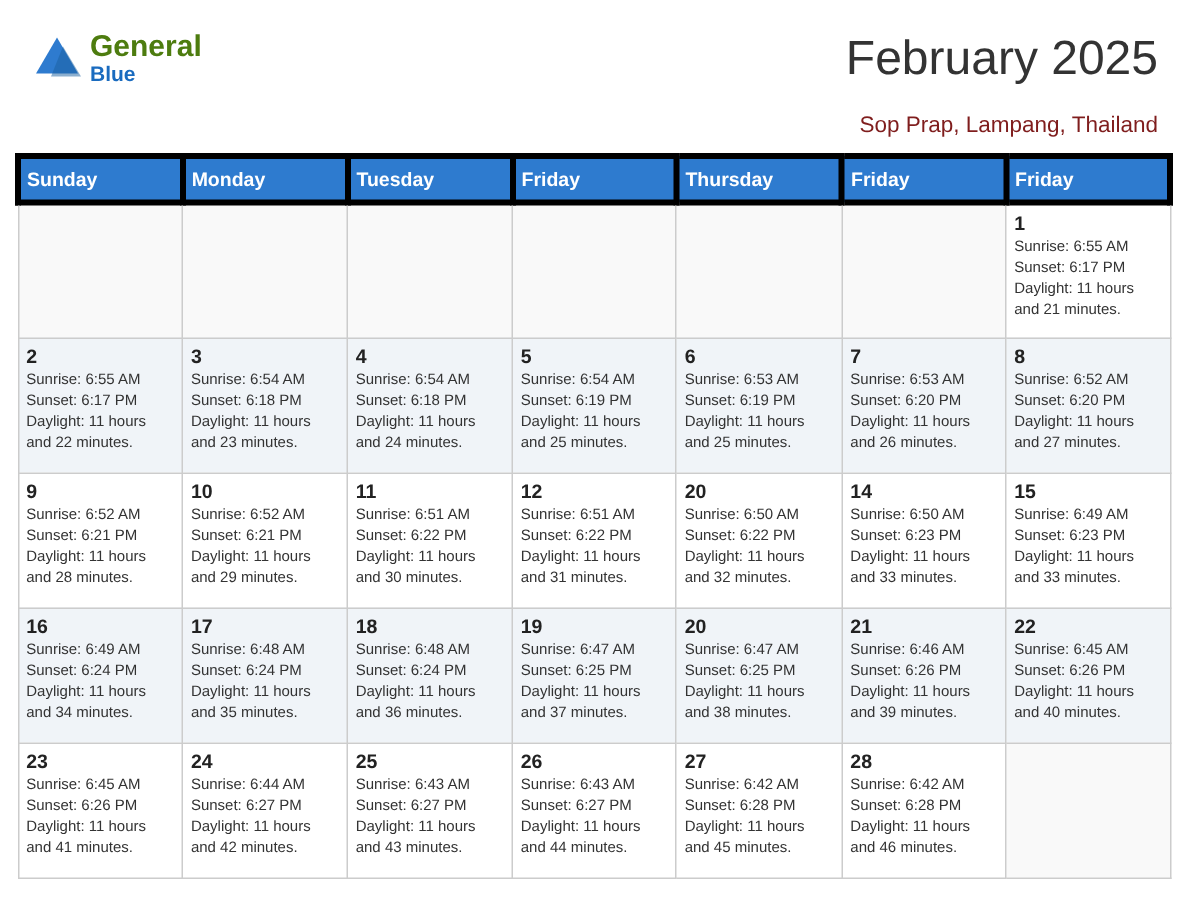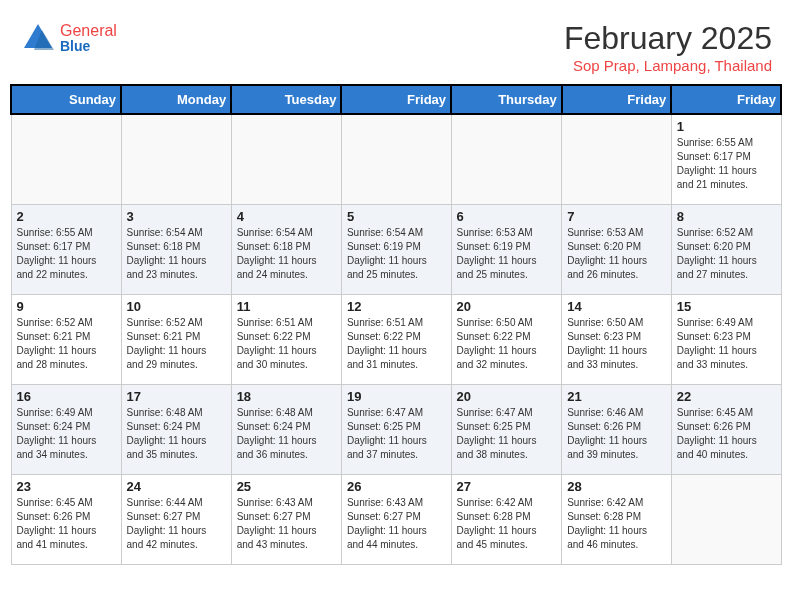--- a/index.html
+++ b/index.html
@@ -20,59 +20,59 @@
       display: flex;
       align-items: center;
       gap: 4px;
     }
     .logo-text {
       display: flex;
       flex-direction: column;
       line-height: 1.1;
     }
     .logo-general {
-      font-size: 16px;
-      font-weight: normal;
-      color: #ef4444;
+      font-size: 20px;
+      font-weight: bold;
+      color: #4d7c0f;
     }
     .logo-blue {
       font-size: 14px;
       font-weight: bold;
       color: #1a6bbf;
     }
     .logo-icon {
       width: 36px;
       height: 36px;
     }
     .title-block {
       text-align: right;
     }
     .month-title {
       font-size: 32px;
       font-weight: normal;
       color: #333;
     }
     .location {
       font-size: 15px;
-      color: #ef4444;
-      margin-top: 0;
+      color: #7f1d1d;
+      margin-top: 18px;
     }
     .calendar {
       width: 100%;
       border-collapse: collapse;
       margin-top: 4px;
     }
     .calendar th {
       background: #2e7bcf;
       color: #fff;
       font-size: 13px;
       font-weight: bold;
       padding: 6px 4px;
-      text-align: right;
-      border: 2px solid #000000;
+      text-align: left;
+      border: 4px solid #000000;
     }
     .calendar td {
       border: 1px solid #ccc;
       vertical-align: top;
       padding: 4px 5px;
       width: 113px;
       height: 90px;
       font-size: 10.5px;
       color: #222;
       background: #fff;

